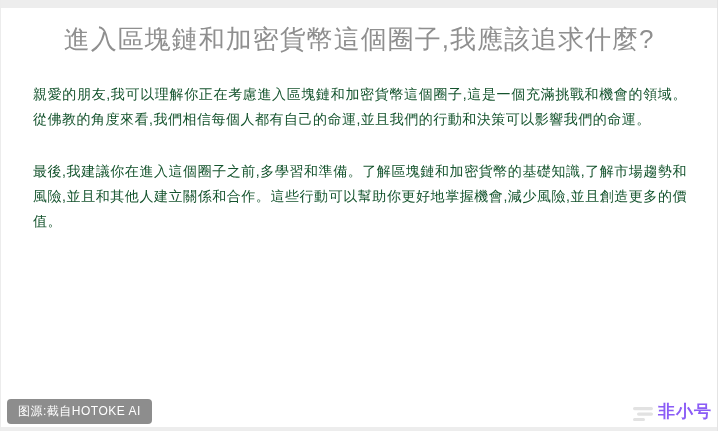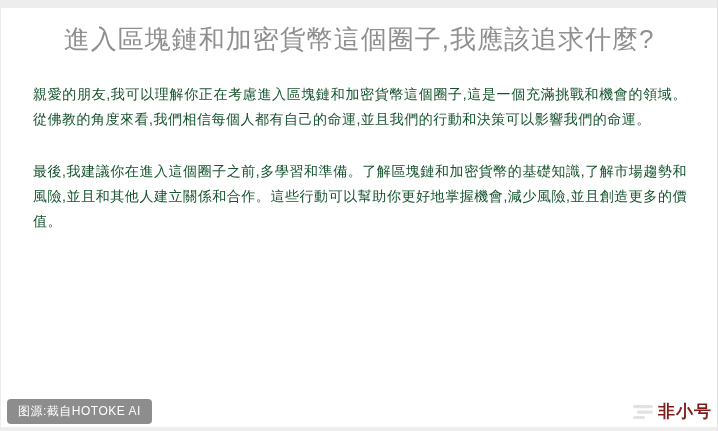--- a/index.html
+++ b/index.html
@@ -48,23 +48,23 @@
     font-size: 12px;
     padding: 4px 11px;
     border-radius: 4px;
     letter-spacing: 0.5px;
   }
 
   .watermark {
     position: absolute;
     right: 5px; bottom: 8px;
     display: flex;
-    align-items: center;
+    align-items: flex-end;
     gap: 4px;
-    color: #7f1d1d;
+    color: #8b5cf6;
     font-size: 17px;
     font-weight: 700;
     letter-spacing: 1px;
     user-select: none;
   }
   .wm-logo { display: inline-flex; align-items: center; }
 </style>
 </head>
 <body>
 

